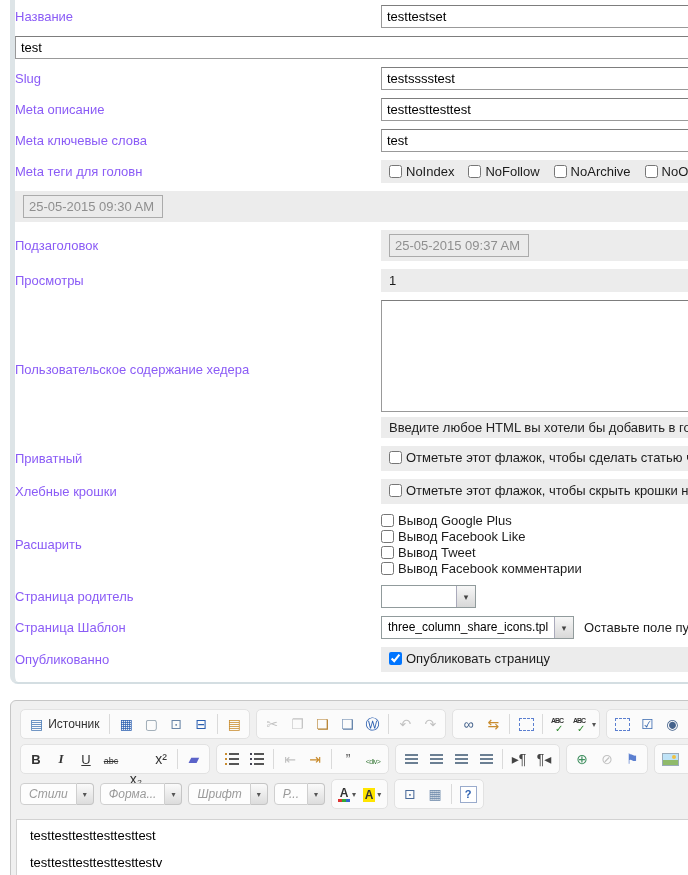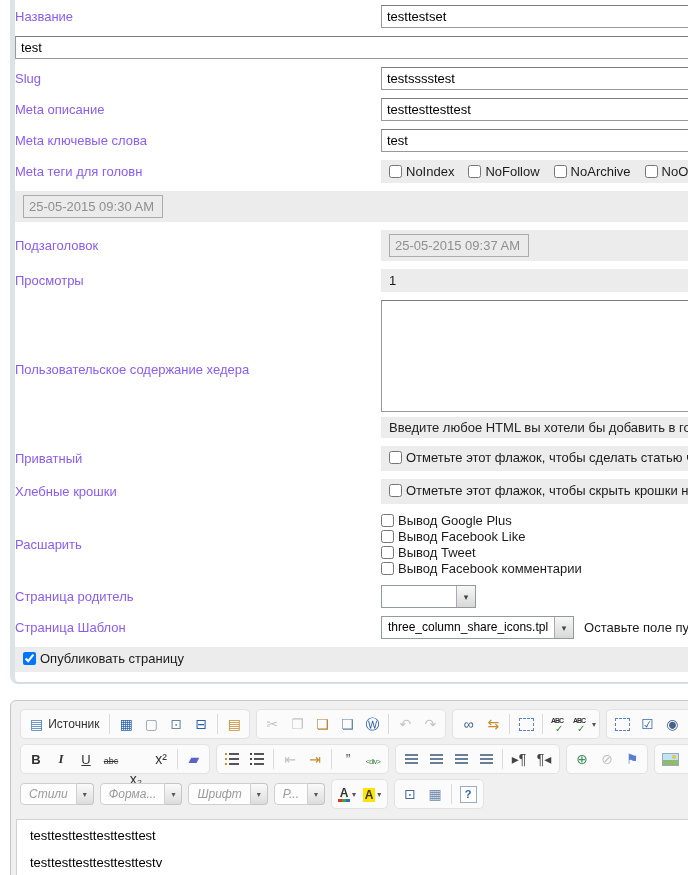--- a/index.html
+++ b/index.html
@@ -215,20 +215,21 @@
     <div class="fctrl" style="display:flex;align-items:center;">
       <span class="w-select">
         <span class="val">three_column_share_icons.tpl</span>
         <span class="sbtn">▾</span>
       </span>
       <span class="inline-hint">Оставьте поле пуст</span>
     </div>
   </div>
 
   <div class="frow" style="margin-bottom:0;">
+    <div class="flabel">Опубликованно</div>
     <div class="fctrl strip">
       <label class="cb">
           <input type="checkbox" checked="checked" style="">
           <span class="note">Опубликовать страницу</span>
         </label>
     </div>
   </div>
 
 </div>
 

